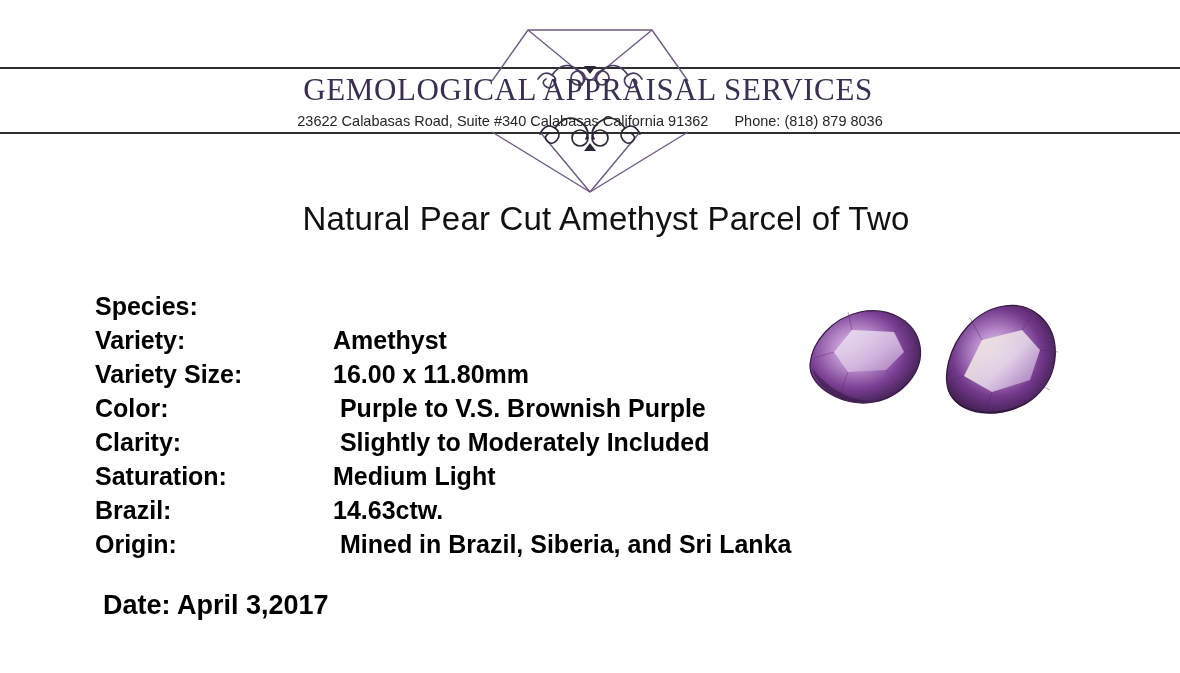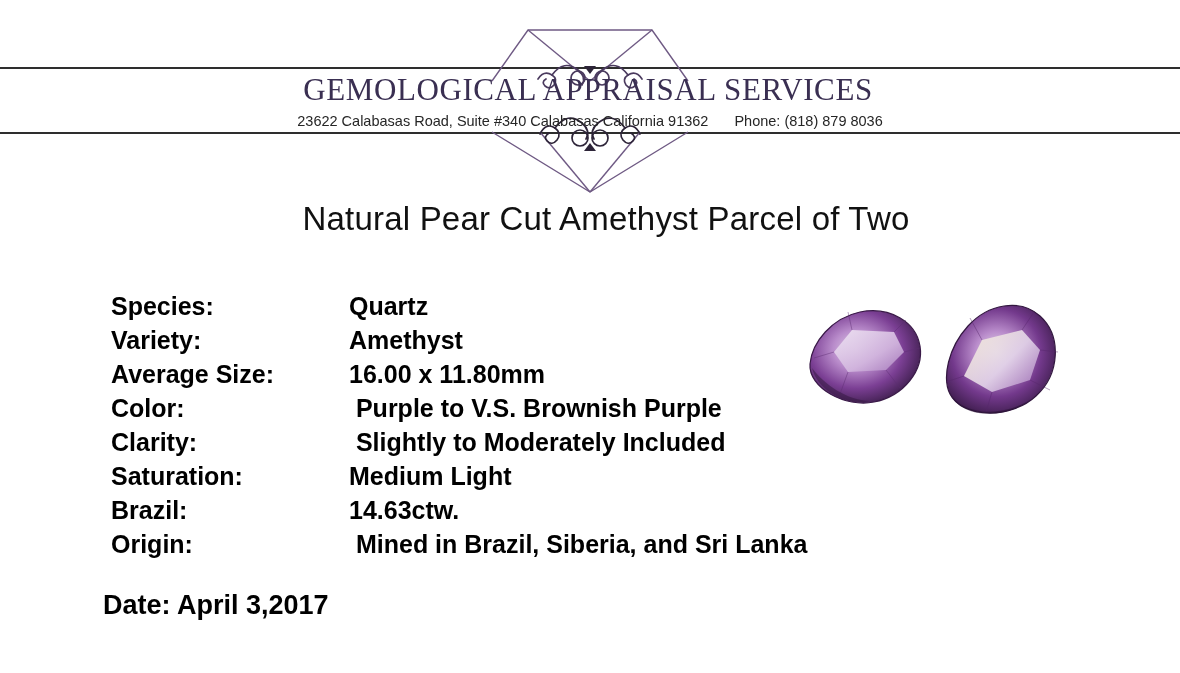--- a/index.html
+++ b/index.html
@@ -83,21 +83,20 @@
     color: #111111;
     white-space: nowrap;
   }
 
   
   .spec-list {
     position: absolute;
     left: 95px;
     top: 292px;
     width: 800px;
-    margin-left: 16px;
   }
   .spec-row {
     display: flex;
     align-items: baseline;
     height: 34px;
     font-size: 25px;
     font-weight: bold;
     color: #000000;
     white-space: nowrap;
   }
@@ -175,30 +174,29 @@
 
   <div class="contact-line"><span>23622 Calabasas Road, Suite #340 Calabasas California 91362</span><span class="contact-phone">Phone: (818) 879 8036</span></div>
 </div>
 
 <div class="cert-title">Natural Pear Cut Amethyst Parcel of Two</div>
 
 <div class="spec-list">
 
   <div class="spec-row">
     <span class="spec-label">Species:</span>
-    <span class="spec-value">Quartz</span>
   </div>
 
   <div class="spec-row">
     <span class="spec-label">Variety:</span>
     <span class="spec-value">Amethyst</span>
   </div>
 
   <div class="spec-row">
-    <span class="spec-label">Average Size:</span>
+    <span class="spec-label">Variety Size:</span>
     <span class="spec-value">16.00 x 11.80mm</span>
   </div>
 
   <div class="spec-row">
     <span class="spec-label">Color:</span>
     <span class="spec-value"> Purple to V.S. Brownish Purple</span>
   </div>
 
   <div class="spec-row">
     <span class="spec-label">Clarity:</span>

